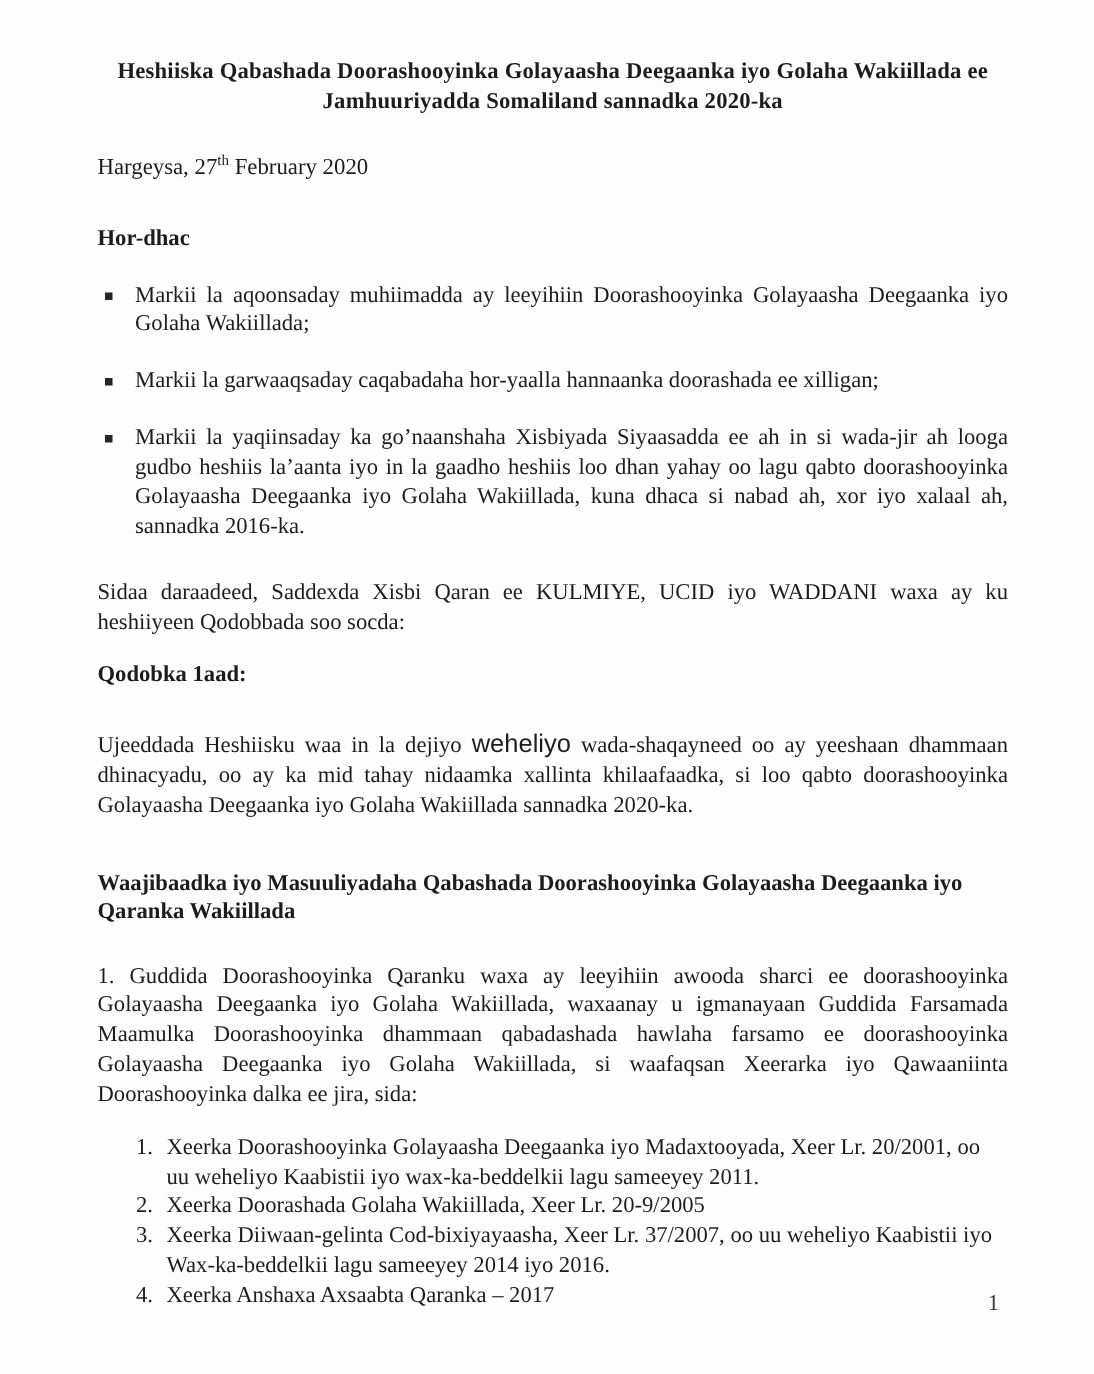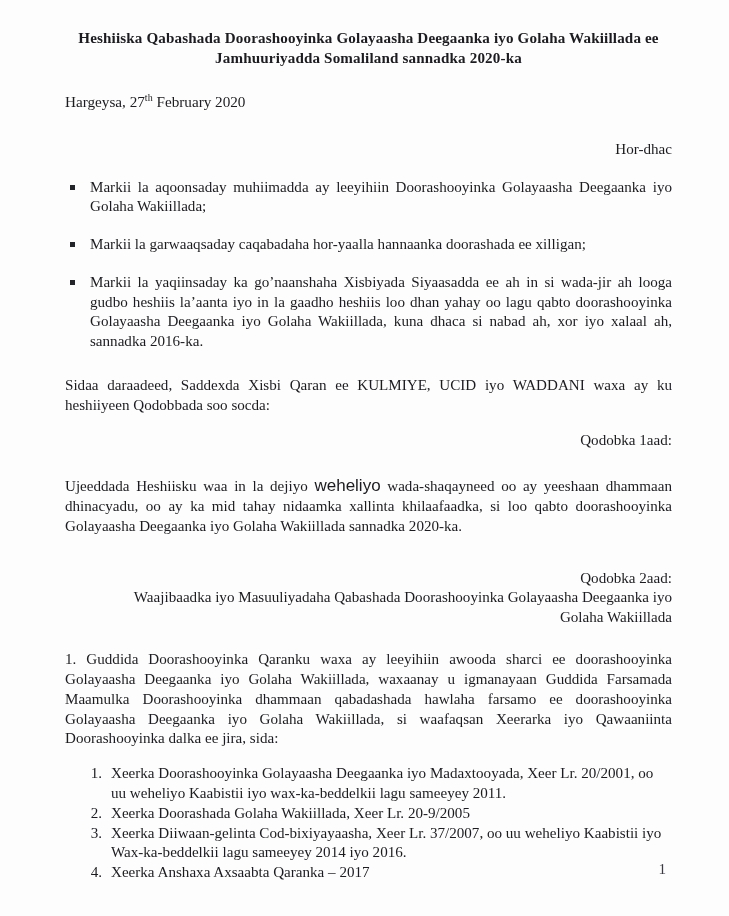--- a/index.html
+++ b/index.html
@@ -18,21 +18,21 @@
     -webkit-font-smoothing: antialiased;
   }
 
   .page {
     position: absolute;
     left: 0;
     top: 0;
     width: 729px;
     height: 916px;
     box-sizing: border-box;
-    padding: 24px 57px 0 65px;
+    padding: 34px 57px 0 65px;
   }
 
   
   .doc-title {
     text-align: center;
     font-weight: bold;
     font-size: 15.1px;
     line-height: 19.5px;
     letter-spacing: 0.01em;
     margin: 5px 8px 0 8px;
@@ -47,22 +47,22 @@
     padding-right: 17px;
   }
   .date-line sup {
     font-size: 0.66em;
     vertical-align: super;
     line-height: 0;
   }
 
   
   .center-heading {
-    text-align: right;
-    font-weight: normal;
+    text-align: left;
+    font-weight: bold;
     font-size: 15.1px;
     line-height: 19.5px;
   }
   .center-heading .ln { display: block; }
 
   .h-hordhac  { margin-top: 28px; }
   .h-qodobka1 { }
   .h-qodobka2 { margin-top: 32px; }
 
   
@@ -170,23 +170,22 @@
 
   <p class="para p-sidaa">Sidaa daraadeed, Saddexda Xisbi Qaran ee KULMIYE, UCID iyo WADDANI waxa ay ku heshiiyeen Qodobbada soo socda:</p>
 
   <div class="center-heading h-qodobka1">
     <span class="ln">Qodobka 1aad:</span>
   </div>
 
   <p class="para p-ujeedda"><span>Ujeeddada Heshiisku waa in la dejiyo </span><span class="alt-font">weheliyo</span><span> wada-shaqayneed oo ay yeeshaan dhammaan dhinacyadu, oo ay ka mid tahay nidaamka xallinta khilaafaadka, si loo qabto doorashooyinka Golayaasha Deegaanka iyo Golaha Wakiillada sannadka 2020-ka.</span></p>
 
   <div class="center-heading h-qodobka2">
-    <span class="ln">Qodobka 2aad:</span>
     <span class="ln">Waajibaadka iyo Masuuliyadaha Qabashada Doorashooyinka Golayaasha Deegaanka iyo</span>
-    <span class="ln">Golaha Wakiillada</span>
+    <span class="ln">Qaranka Wakiillada</span>
   </div>
 
   <p class="para p-guddida">1. Guddida Doorashooyinka Qaranku waxa ay leeyihiin awooda sharci ee doorashooyinka Golayaasha Deegaanka iyo Golaha Wakiillada, waxaanay u igmanayaan Guddida Farsamada Maamulka Doorashooyinka dhammaan qabadashada hawlaha farsamo ee doorashooyinka Golayaasha Deegaanka iyo Golaha Wakiillada, si waafaqsan Xeerarka iyo Qawaaniinta Doorashooyinka dalka ee jira, sida:</p>
 
   <ol class="law-list">
     <li class="law-item">
       <span class="num">1.</span>
       <span>Xeerka Doorashooyinka Golayaasha Deegaanka iyo Madaxtooyada, Xeer Lr. 20/2001, oo uu weheliyo Kaabistii iyo wax-ka-beddelkii lagu sameeyey 2011.</span>
     </li>
     <li class="law-item">

